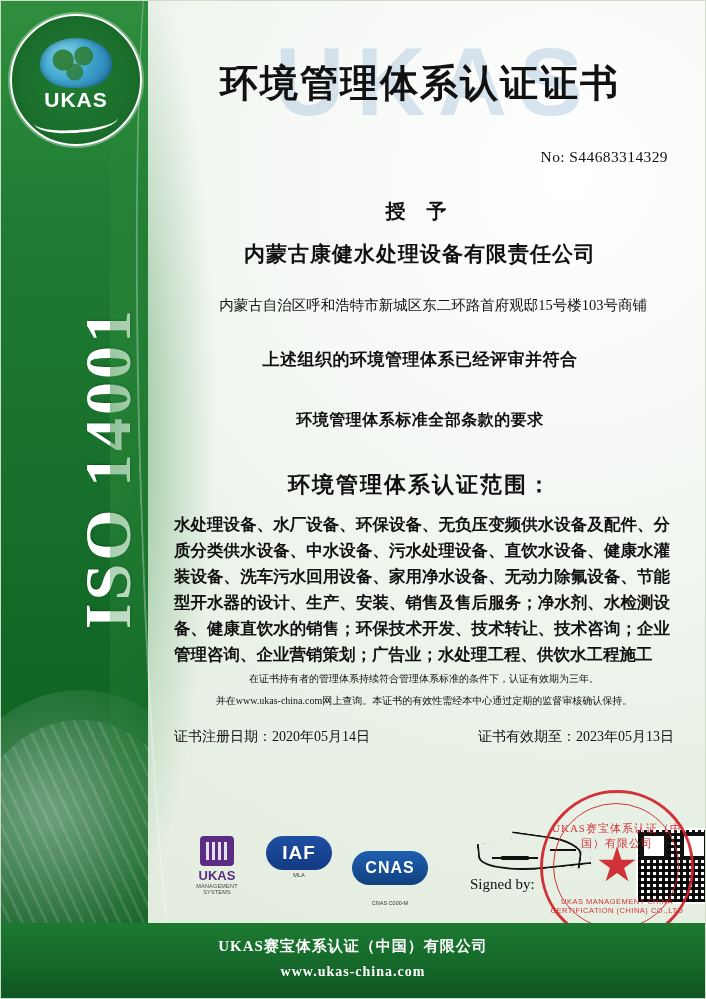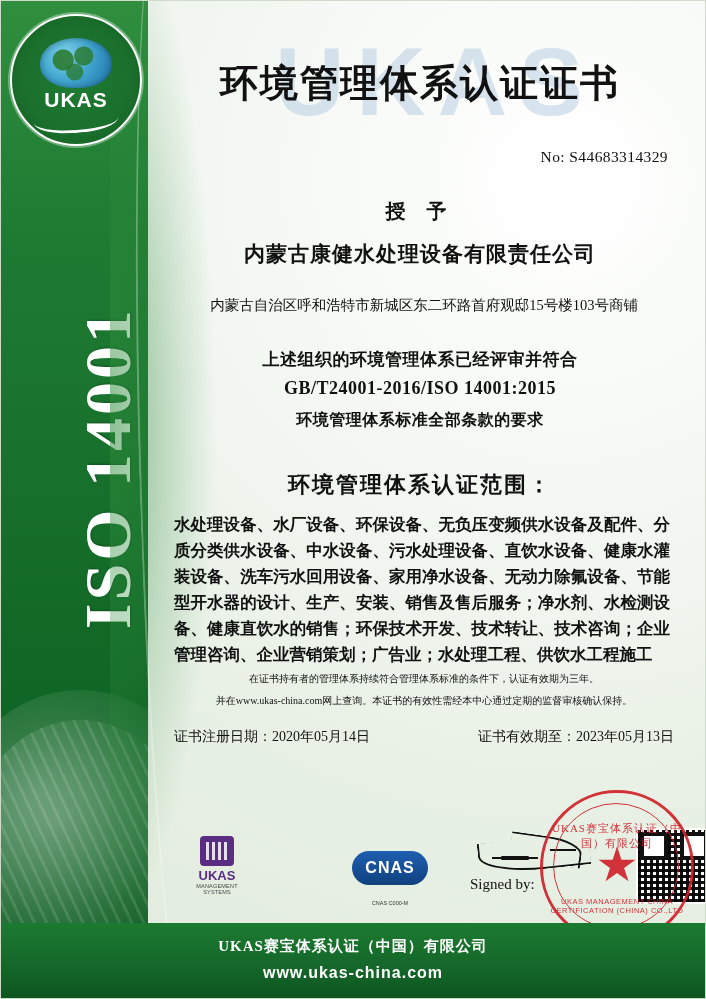--- a/index.html
+++ b/index.html
@@ -117,21 +117,21 @@
   }
   .award-to{
     position:absolute;left:0;top:198px;width:540px;text-align:center;
     font-family:"Liberation Serif", serif;font-weight:bold;font-size:20px;color:#111;letter-spacing:8px;
   }
   .company{
     position:absolute;left:0;top:240px;width:540px;text-align:center;
     font-family:"Liberation Serif", serif;font-weight:bold;font-size:21px;color:#111;letter-spacing:1px;
   }
   .address{
-    position:absolute;left:4px;top:296px;width:540px;text-align:center;
+    position:absolute;left:13px;top:296px;width:540px;text-align:center;
     font-family:"Liberation Serif", serif;font-size:14.5px;color:#111;
   }
   .stmt{
     position:absolute;left:0;width:540px;text-align:center;
     font-family:"Liberation Serif", serif;color:#111;
   }
   .stmt1{top:348px;font-size:17px;font-weight:bold;letter-spacing:.5px;}
   .stmt2{top:378px;font-size:18px;font-weight:bold;letter-spacing:.5px;}
   .stmt3{top:410px;font-size:16px;font-weight:bold;letter-spacing:.5px;}
   .scope-title{
@@ -252,21 +252,21 @@
   
   .footer{
     position:absolute;left:0;bottom:0;width:706px;height:76px;
     background:linear-gradient(180deg,#1c7a30 0%,#15682a 55%,#0e5520 100%);
     color:#fff;text-align:center;
   }
   .footer .f1{
     font-family:"Liberation Serif", serif;font-weight:bold;font-size:15px;padding-top:14px;letter-spacing:1px;
   }
   .footer .f2{
-    font-family:Liberation Sans, sans-serif;font-weight:bold;font-size:16px;margin-top:8px;letter-spacing:1px;
+    font-family:Liberation Serif, serif;font-weight:bold;font-size:14px;margin-top:8px;letter-spacing:1px;
   }
   .border-frame{
     position:absolute;left:0;top:0;width:706px;height:999px;
     border:1px solid #cfdcc9;box-sizing:border-box;pointer-events:none;
   }
 </style>
 </head>
 <body>
 
 <div id="cert">
@@ -286,21 +286,20 @@
   <div class="watermark">UKAS</div>
 
   <div class="content">
     <div class="title">环境管理体系认证证书</div>
     <div class="cert-no">No: S44683314329</div>
     <div class="award-to">授 予</div>
     <div class="company">内蒙古康健水处理设备有限责任公司</div>
     <div class="address">内蒙古自治区呼和浩特市新城区东二环路首府观邸15号楼103号商铺</div>
 
     <div class="stmt stmt1">上述组织的环境管理体系已经评审并符合</div>
-    <div class="stmt stmt2">GB/T24001-2016/ISO 14001:2015</div>
     <div class="stmt stmt3">环境管理体系标准全部条款的要求</div>
 
     <div class="scope-title">环境管理体系认证范围：</div>
     <div class="scope-body">水处理设备、水厂设备、环保设备、无负压变频供水设备及配件、分质分类供水设备、中水设备、污水处理设备、直饮水设备、健康水灌装设备、洗车污水回用设备、家用净水设备、无动力除氟设备、节能型开水器的设计、生产、安装、销售及售后服务；净水剂、水检测设备、健康直饮水的销售；环保技术开发、技术转让、技术咨询；企业管理咨询、企业营销策划；广告业；水处理工程、供饮水工程施工</div>
 
     <div class="note note1">在证书持有者的管理体系持续符合管理体系标准的条件下，认证有效期为三年。</div>
     <div class="note note2">并在www.ukas-china.com网上查询。本证书的有效性需经本中心通过定期的监督审核确认保持。</div>
 
     <div class="dates">
       <span>证书注册日期：2020年05月14日</span>
@@ -308,20 +307,24 @@
     </div>
 
     <div class="logo-row">
 
       <div class="mini ukas-mini">
         <div class="crown"></div>
         <div class="name">UKAS</div>
         <div class="sub">MANAGEMENT SYSTEMS</div>
       </div>
 
+      <div class="mini iaf-mini">
+        <div class="disc">IAF</div>
+        <div class="sub">MLA</div>
+      </div>
 
       <div class="mini cnas-mini">
         <div class="disc">CNAS</div>
         <div class="sub">CNAS C000-M</div>
       </div>
 
       <div class="sign-block">
         <div class="sign-scribble"></div>
         <div class="signed-by">Signed by:</div>
       </div>

